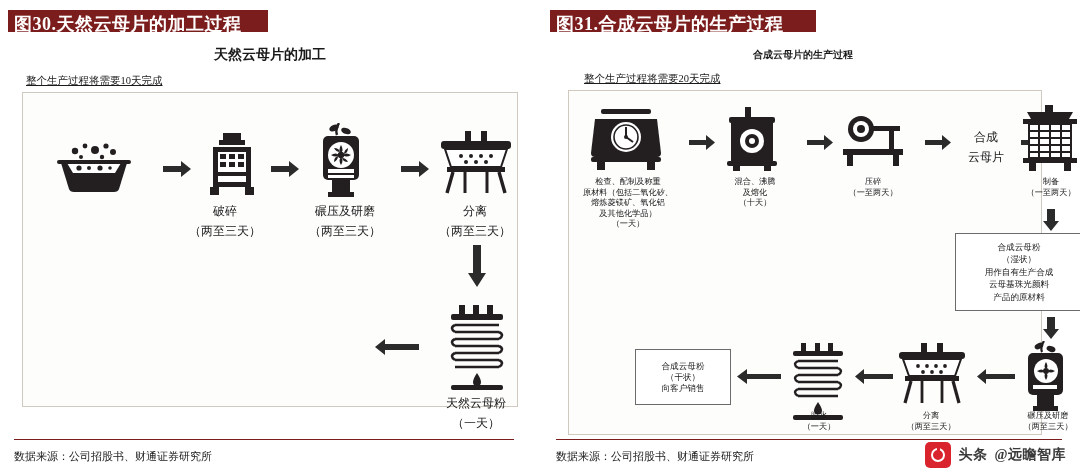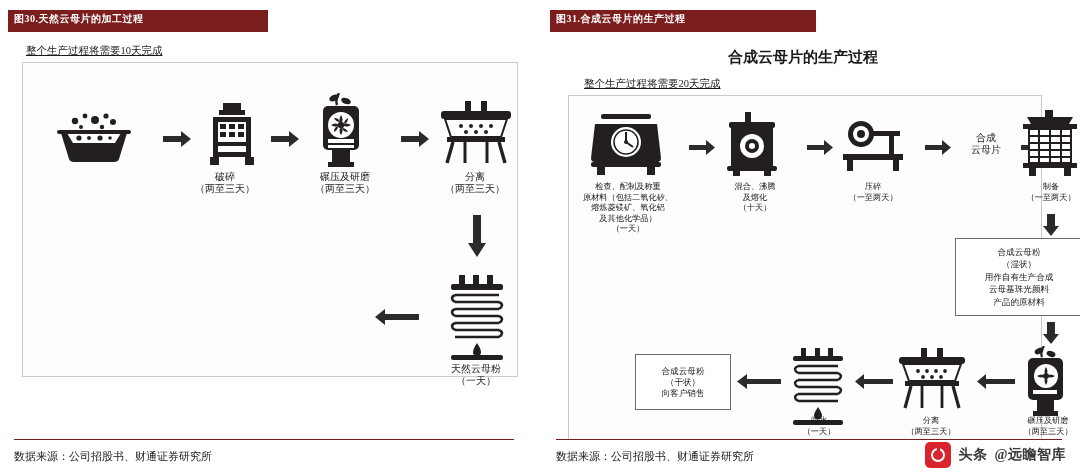--- a/index.html
+++ b/index.html
@@ -43,37 +43,37 @@
     height: 22px;
     background: #7b1d1d;
   }
   .fig-head .bar-l { width: 260px; }
   .fig-head .bar-r { width: 266px; }
   .fig-title {
     position: absolute;
     left: 6px;
     top: 2px;
     color: #ffffff;
-    font-size: 10px;
+    font-size: 18px;
     font-family: "Liberation Serif", serif;
     font-weight: bold;
     letter-spacing: 0.5px;
     white-space: nowrap;
   }
 
   
   .chart-title {
     text-align: center;
     font-size: 14px;
     font-family: "Liberation Serif", serif;
     font-weight: bold;
     margin-top: 12px;
     color: #1a1a1a;
   }
-  .chart-title.right { margin-top: 14px; font-size: 15px; }
+  .chart-title.right { margin-top: 14px; font-size: 10px; }
 
   .note {
     font-size: 10.5px;
     font-family: "Liberation Serif", serif;
     color: #1a1a1a;
     margin: 10px 0 4px 18px;
     text-decoration: underline;
   }
   .note.right { margin-left: 34px; }
 
@@ -88,22 +88,22 @@
     height: 315px;
   }
   .frame-right {
     margin: 2px 14px 0 18px;
     height: 345px;
   }
 
   .cap {
     position: absolute;
     text-align: center;
-    font-size: 10px;
-    line-height: 12px;
+    font-size: 12px;
+    line-height: 20px;
     font-family: "Liberation Serif", serif;
     color: #1a1a1a;
     white-space: pre-line;
   }
   .cap.sm { font-size: 8.2px; line-height: 10.5px; }
 
   .box-label {
     position: absolute;
     border: 1px solid #6b6b6b;
     background: #ffffff;
@@ -198,20 +198,21 @@
 
 <div class="page">
 
   <div class="panel panel-left">
 
     <div class="fig-head">
       <div class="bar bar-l"></div>
       <div class="fig-title">图30.天然云母片的加工过程</div>
     </div>
 
+    <div class="chart-title">天然云母片的加工</div>
 
     <div class="note">整个生产过程将需要10天完成</div>
 
     <div class="frame frame-left">
 
       <div class="icon" style="left:32px; top:46px;">
         <svg width="78" height="56" viewBox="0 0 78 56">
           <circle cx="20" cy="12" r="3.2" fill="#231f20"></circle>
           <circle cx="30" cy="7" r="2.4" fill="#231f20"></circle>
           <circle cx="40" cy="11" r="4" fill="#231f20"></circle>

